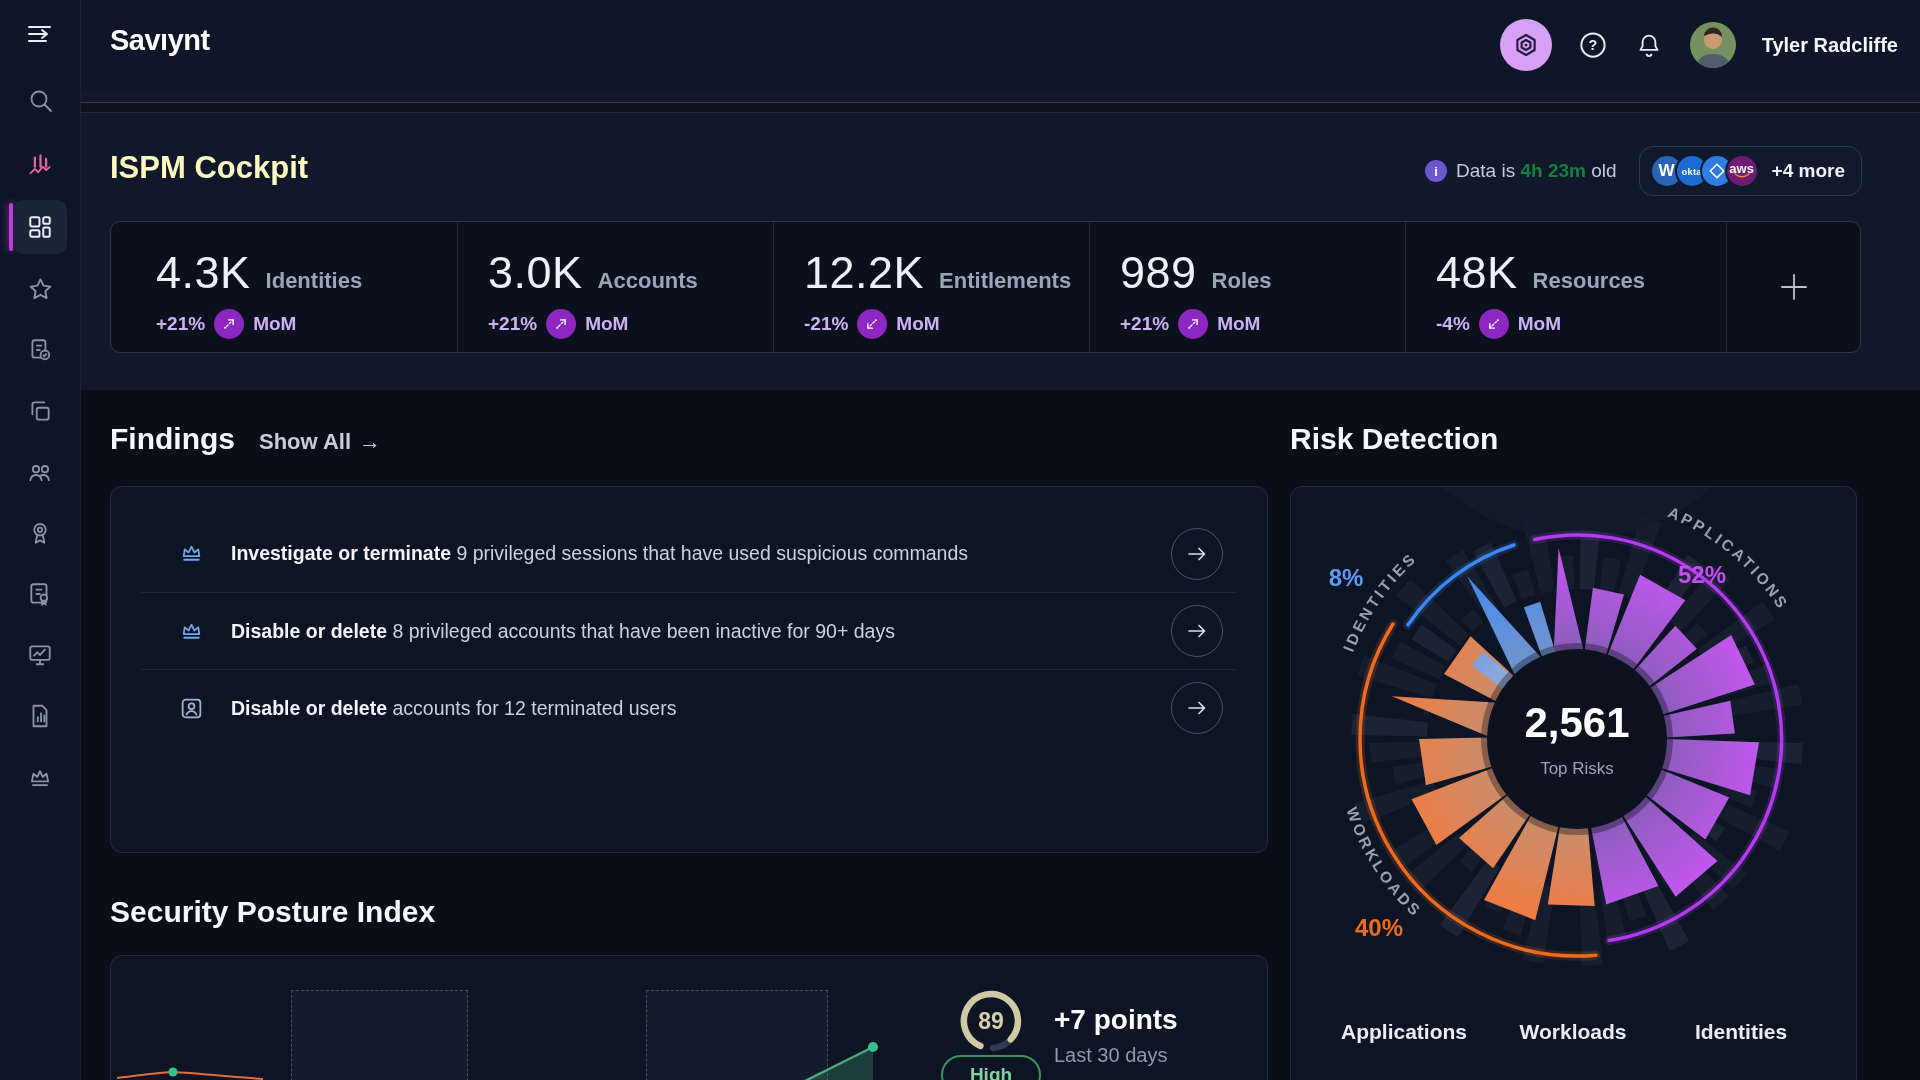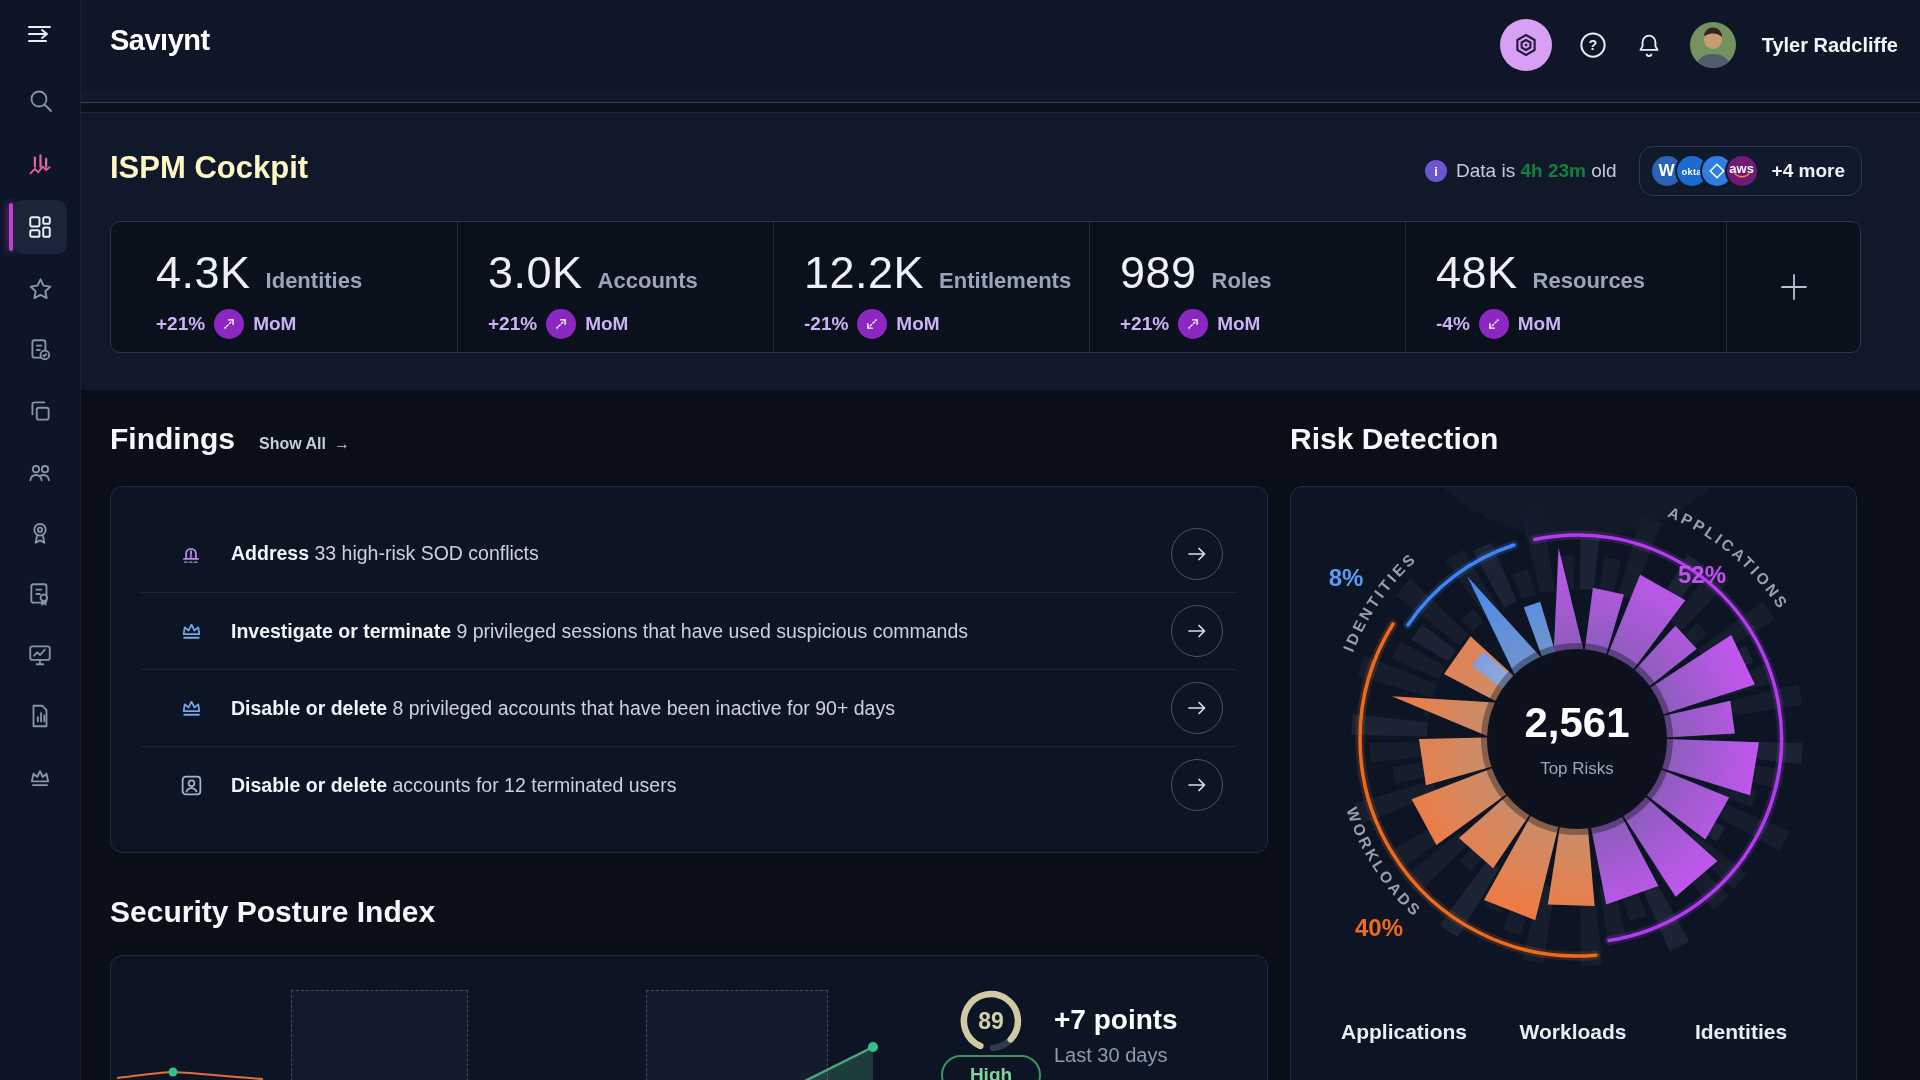--- a/index.html
+++ b/index.html
@@ -65,21 +65,21 @@
   .delta-val, .delta-period { font-size:19px; font-weight:700; color:#cdb2f5; }
   .mom-circle { width:30px; height:30px; border-radius:50%; background:#8d27c2; display:flex;
                 align-items:center; justify-content:center; color:#f2e4ff; }
   .kpi-add { display:flex; align-items:center; justify-content:center; flex:1; color:#b9c2d4; cursor:pointer; }
 
   
   .sec-title { font-size:30px; font-weight:700; color:#f4f7fb; }
 
   
   .findings-head { position:absolute; left:110px; top:422px; display:flex; align-items:baseline; gap:24px; }
-  .show-all { font-size:16px; font-weight:600; color:#c6cddc; cursor:pointer; display:flex; gap:8px; align-items:baseline; }
+  .show-all { font-size:22px; font-weight:600; color:#c6cddc; cursor:pointer; display:flex; gap:8px; align-items:baseline; }
   .card { background:#0d1424; border:1px solid #202c42; border-radius:12px; position:absolute; }
   .findings-card { left:110px; top:486px; width:1158px; height:367px; padding:28px 30px 0 30px; }
   .f-row { height:77px; display:flex; align-items:center; padding:0 14px 0 36px; }
   .f-row + .f-row { border-top:1px solid rgba(255,255,255,.07); }
   .f-icon { width:28px; height:28px; display:flex; align-items:center; justify-content:center; }
   .f-icon.siren { color:#b48ae8; }
   .f-icon.crown { color:#6fa9ec; }
   .f-icon.user  { color:#9fb4d0; }
   .f-text { margin-left:26px; font-size:19.5px; color:#c9d2e0; }
   .f-text b { color:#f2f5fb; font-weight:700; }
@@ -404,38 +404,20 @@
 
   <div class="findings-head">
     <h2 class="sec-title">Findings</h2>
     <span class="show-all">
       <span>Show All</span>
       <span>→</span>
     </span>
   </div>
 
   <div class="card findings-card">
-    <div class="f-row">
-      <span class="f-icon siren">
-        <svg width="26" height="26" viewBox="0 0 24 24" fill="none" stroke="currentColor" stroke-width="1.7" stroke-linecap="round" stroke-linejoin="round">
-          <path d="M7.5 16v-4.3a4.5 4.5 0 0 1 9 0V16"></path>
-            <path d="M5.5 16.5h13"></path>
-            <path d="M12 9.3v3.2"></path>
-            <circle cx="12" cy="14.4" r=".4" fill="currentColor"></circle>
-          <path d="M6 19.5h12" stroke-dasharray="2.4 2.2" stroke-width="1.3"></path>
-        </svg>
-      </span>
-      <span class="f-text"><b>Address</b>
-        <span>33 high-risk SOD conflicts</span></span>
-      <span class="arrow-btn">
-        <svg width="24" height="24" viewBox="0 0 24 24" fill="none" stroke="currentColor" stroke-width="1.7" stroke-linecap="round" stroke-linejoin="round">
-            <path d="M4 12h15M14 6.5 19.5 12 14 17.5"></path>
-          </svg>
-      </span>
-    </div>
     <div class="f-row">
       <span class="f-icon crown">
         <svg width="25" height="25" viewBox="0 0 24 24" fill="none" stroke="currentColor" stroke-width="1.7" stroke-linejoin="round">
           <path d="M4.5 14.5 5.5 8l3.8 3L12 5.5 14.7 11l3.8-3 1 6.5z"></path>
             <path d="M5 18h14" stroke-linecap="round"></path>
         </svg>
       </span>
       <span class="f-text"><b>Investigate or terminate</b>
         <span>9 privileged sessions that have used suspicious commands</span></span>
       <span class="arrow-btn">

